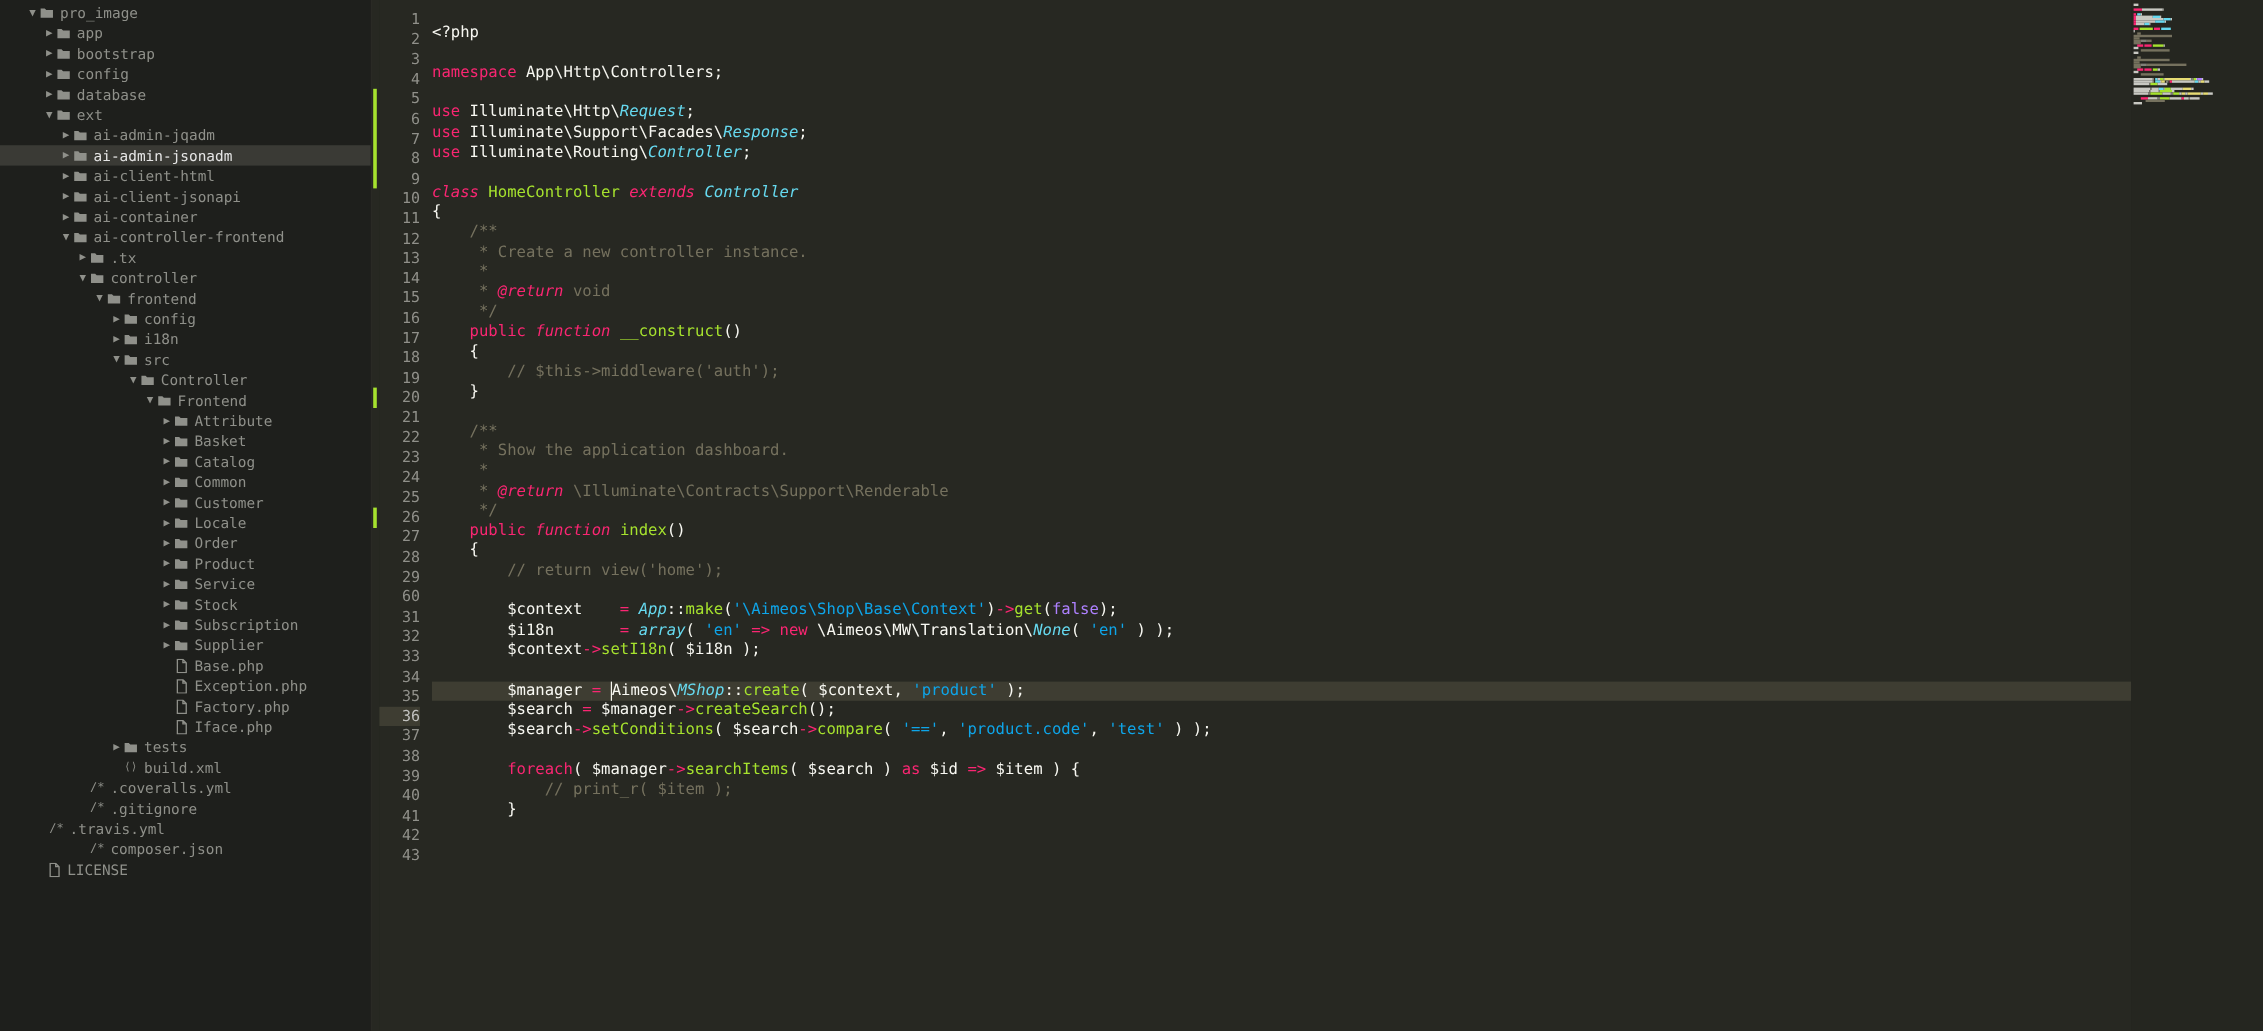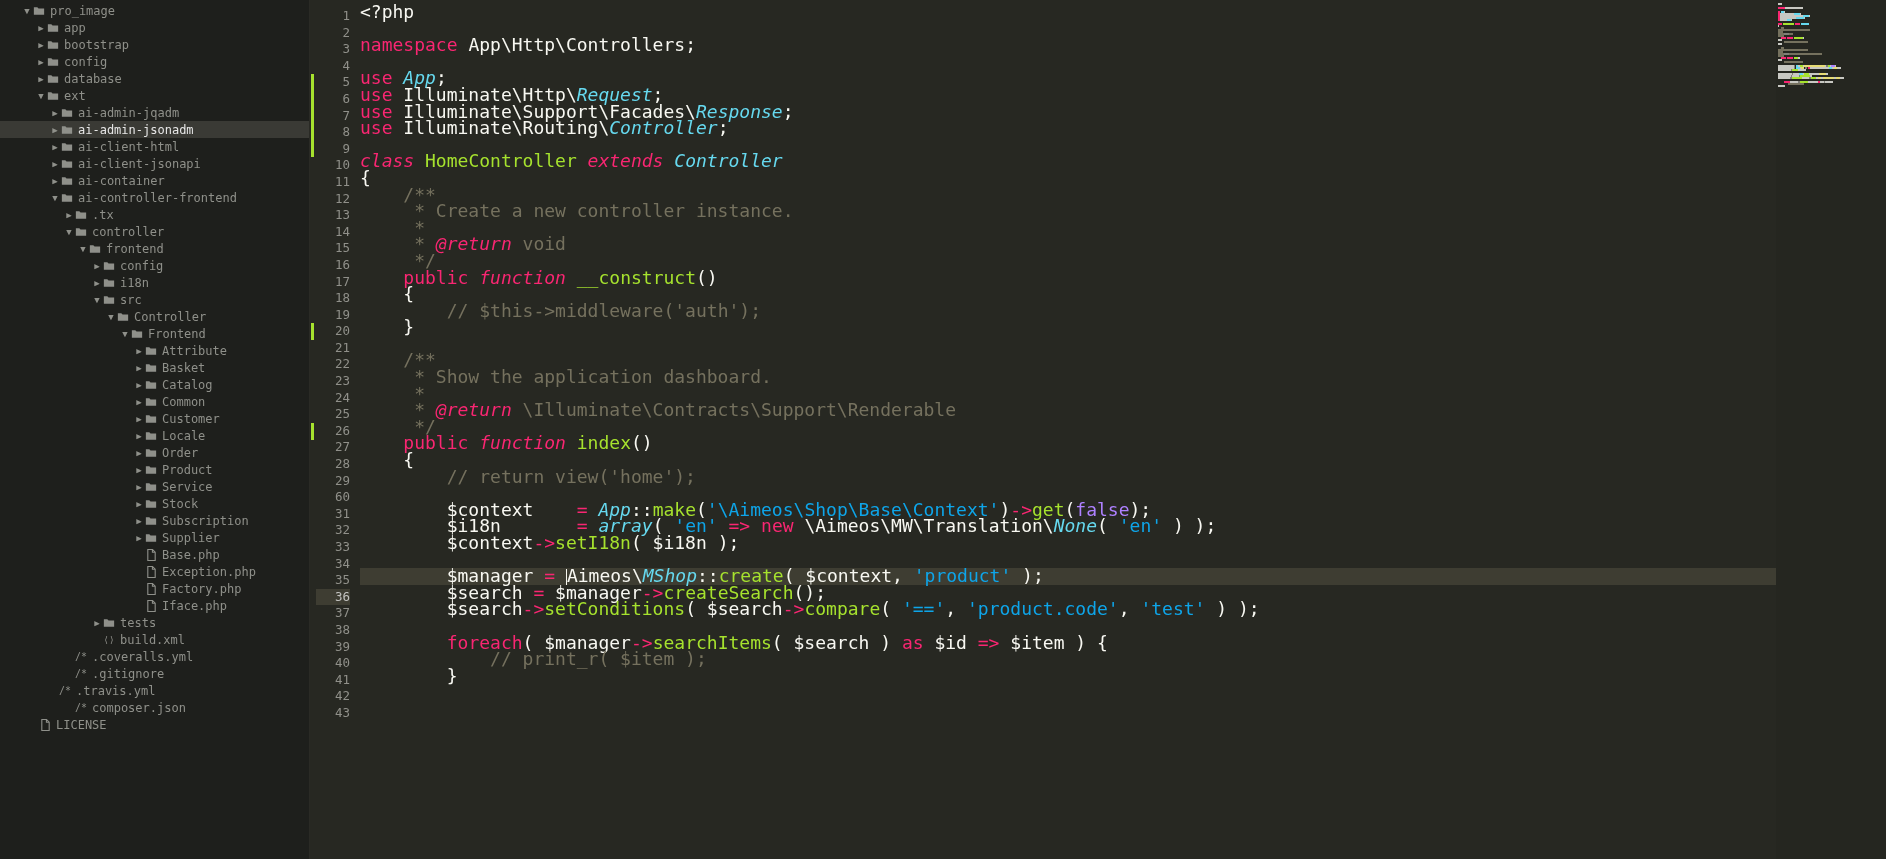--- a/index.html
+++ b/index.html
@@ -14,21 +14,21 @@
 .file-icon::before { content: "⟨⟩"; font-size: 9px; color: #8f908a; }
 .file-icon-generic svg { width: 11px; height: 12px; fill: none; stroke: #8f908a; stroke-width: 1.2; }
 .special-icon::before { content: "/*"; font-size: 10px; color: #8f908a; }
 .editor-wrapper { flex: 1; display: flex; position: relative; }
 .editor { flex: 1; display: flex; background: #272822; }
 .change-bar { width: 6px; background: #272822; position: relative; }
 .change-mark { position: absolute; left: 1px; width: 3px; background: #a6e22e; }
 .gutter { width: 44px; background: #272822; text-align: right; padding-right: 10px; color: #90908a; font-size: 12.5px; line-height: 16.6px; user-select: none; padding-top: 8px; }
 .gutter .ln { height: 16.6px; }
 .gutter .ln.current { background: #3e3d32; color: #c2c2bf; }
-.code { flex: 1; padding-top: 4px; font-size: 18px; line-height: 16.6px; }
+.code { flex: 1; padding-top: 20px; font-size: 13px; line-height: 16.6px; }
 .code .line { height: 16.6px; white-space: pre; }
 .code .line.current { background: #3e3d32; }
 .minimap { width: 110px; background: #252620; position: relative; }
 .mini-line { position: absolute; height: 1.5px; }
 .tok-keyword { color: #f92672; font-style: italic; }
 .tok-keyword2 { color: #f92672; }
 .tok-class { color: #a6e22e; }
 .tok-func { color: #a6e22e; }
 .tok-type { color: #66d9ef; font-style: italic; }
 .tok-string { color: #0ea5e9; }
@@ -385,21 +385,21 @@
       <div class="tree-item" style="padding-left: 64px;">
         <span class="tree-arrow"></span>
         <span class="tree-icon special-icon"></span>
         <span>.coveralls.yml</span>
       </div>
       <div class="tree-item" style="padding-left: 64px;">
         <span class="tree-arrow"></span>
         <span class="tree-icon special-icon"></span>
         <span>.gitignore</span>
       </div>
-      <div class="tree-item" style="padding-left: 48px;">
+      <div class="tree-item" style="padding-left: 30px;">
         <span class="tree-arrow"></span>
         <span class="tree-icon special-icon"></span>
         <span>.travis.yml</span>
       </div>
       <div class="tree-item" style="padding-left: 64px; align-items: center;">
         <span class="tree-arrow"></span>
         <span class="tree-icon special-icon"></span>
         <span>composer.json</span>
       </div>
       <div class="tree-item" style="padding-left: 28px;">
@@ -464,21 +464,20 @@
         <div class="ln">40</div>
         <div class="ln">41</div>
         <div class="ln">42</div>
         <div class="ln">43</div>
       </div>
     <div class="code" id="code-content">
         <div class="line"><span class="tok-var">&lt;?php</span></div>
         <div class="line">&nbsp;</div>
         <div class="line"><span class="tok-keyword2">namespace</span><span class="tok-var"> App\Http\Controllers</span><span class="tok-var">;</span></div>
         <div class="line">&nbsp;</div>
-        <div class="line"><span class="tok-keyword2">use</span><span> </span><span class="tok-type">App</span><span class="tok-var">;</span></div>
         <div class="line"><span class="tok-keyword2">use</span><span class="tok-var"> Illuminate\Http\</span><span class="tok-type">Request</span><span class="tok-var">;</span></div>
         <div class="line"><span class="tok-keyword2">use</span><span class="tok-var"> Illuminate\Support\Facades\</span><span class="tok-type">Response</span><span class="tok-var">;</span></div>
         <div class="line"><span class="tok-keyword2">use</span><span class="tok-var"> Illuminate\Routing\</span><span class="tok-type">Controller</span><span class="tok-var">;</span></div>
         <div class="line">&nbsp;</div>
         <div class="line"><span class="tok-keyword">class</span><span> </span><span class="tok-class">HomeController</span><span> </span><span class="tok-keyword">extends</span><span> </span><span class="tok-type">Controller</span></div>
         <div class="line"><span class="tok-var">{</span></div>
         <div class="line"><span>    </span><span class="tok-comment">/**</span></div>
         <div class="line"><span class="tok-comment">     * Create a new controller instance.</span></div>
         <div class="line"><span class="tok-comment">     *</span></div>
         <div class="line"><span class="tok-comment">     * </span><span class="tok-doc">@return</span><span class="tok-comment"> void</span></div>

